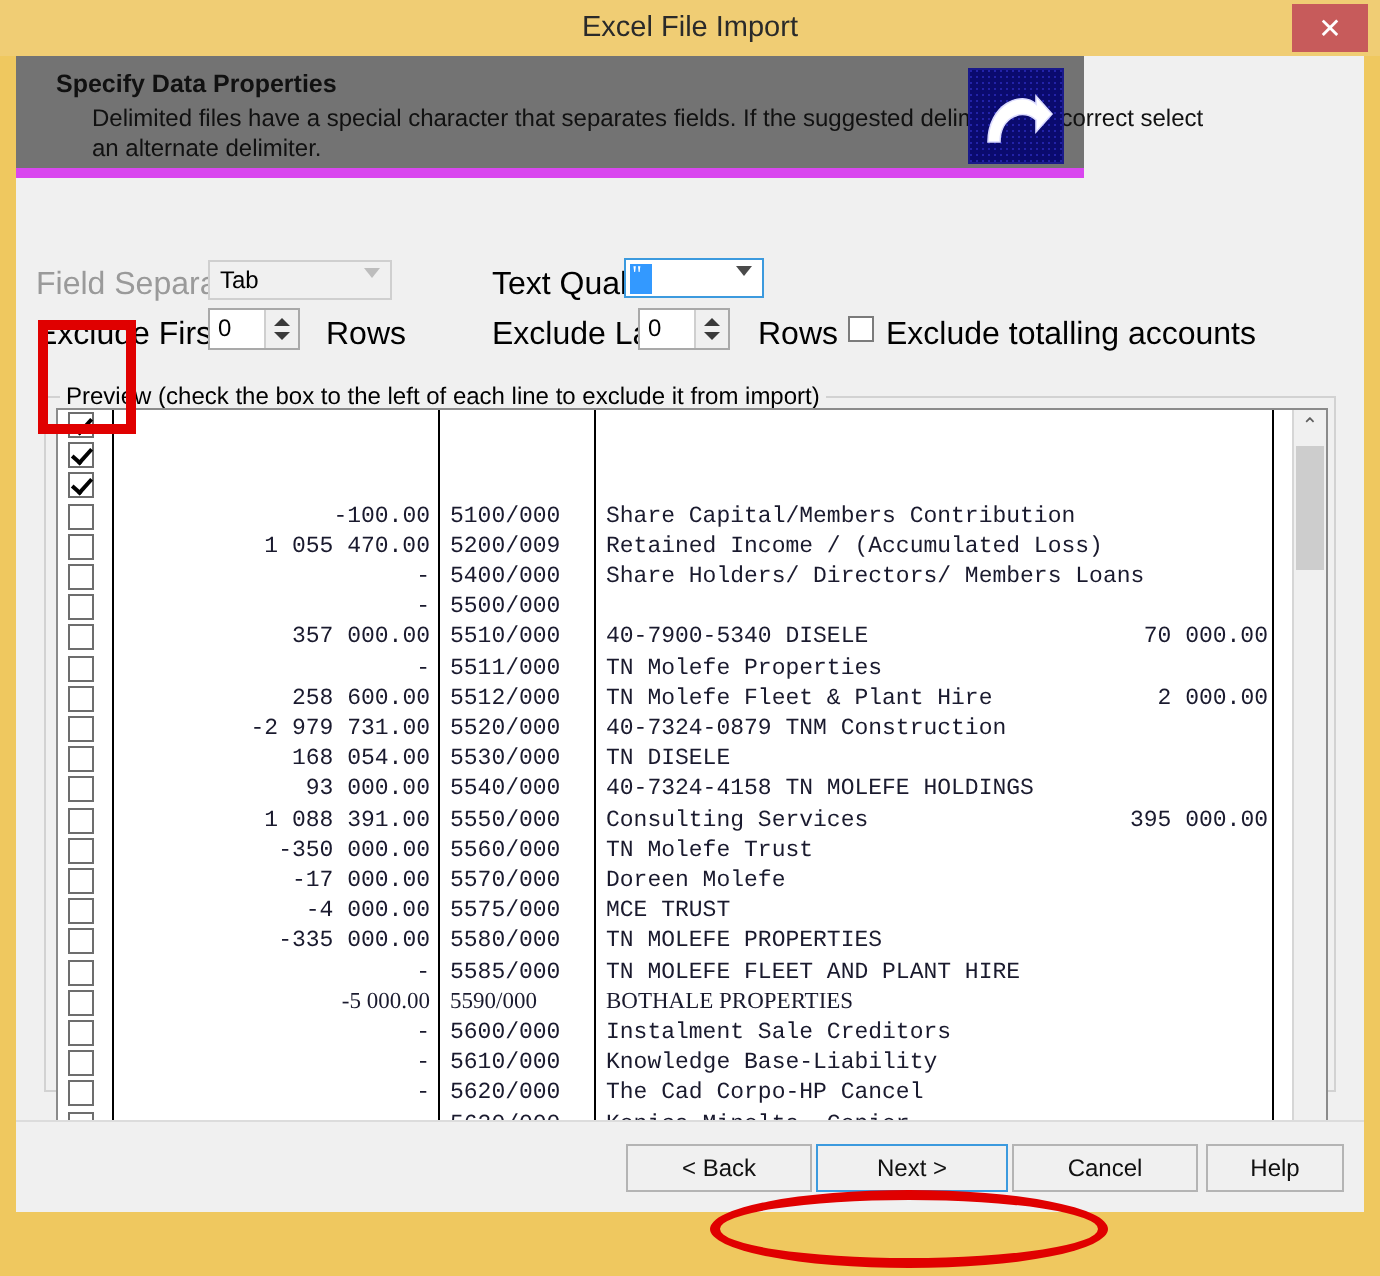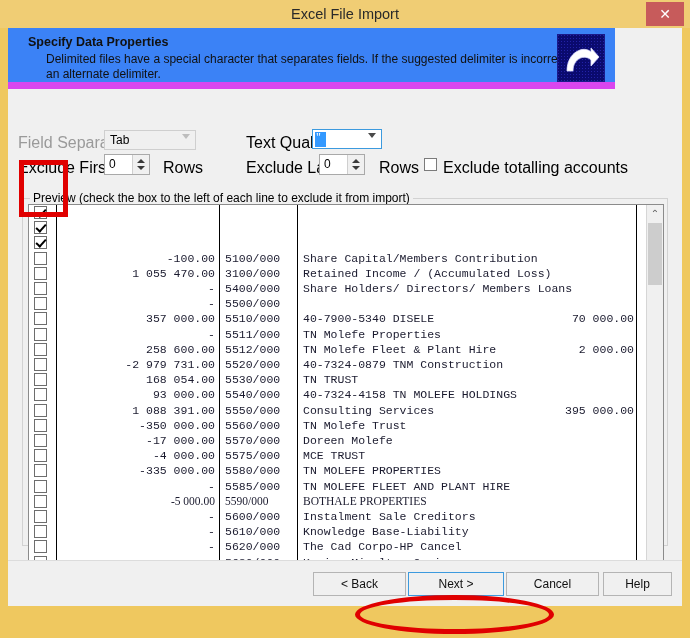--- a/index.html
+++ b/index.html
@@ -32,22 +32,22 @@
     font-family:"Liberation Sans", sans-serif;
   }
   
   .client{
     position:absolute;left:8px;top:28px;width:674px;height:578px;
     background:#f0f0f0;
     box-sizing:border-box;
   }
   
   .hdr{
-    position:absolute;left:0;top:0;width:607px;height:61px;
-    background:#3b82f6;border-bottom:7px solid #d946ef;
+    position:absolute;left:0;top:0;width:534px;height:61px;
+    background:#737373;border-bottom:5px solid #d946ef;
     box-sizing:border-box;
   }
   .hdr-title{
     position:absolute;left:20px;top:7px;
     font-weight:bold;font-size:12.5px;color:#111;
   }
   .hdr-sub{
     position:absolute;left:38px;top:24px;width:570px;
     font-size:12px;color:#111;line-height:15px;
   }
@@ -236,28 +236,28 @@
 
     <div class="grp"></div>
     <div class="grp-cap"><span>Preview</span> <span>(check the box to the left of each line to exclude it from import)</span></div>
 
     <div class="grid-wrap">
       <div class="grid-inner" id="grid-rows">
           <div class="row" style="top: 0px;"><div class="cellchk on"></div><div class="c-amt"></div><div class="c-code"></div><div class="c-desc"></div><div class="c-amt2"></div><div class="c-amt3"></div></div>
           <div class="row" style="top: 15.2px;"><div class="cellchk on"></div><div class="c-amt"></div><div class="c-code"></div><div class="c-desc"></div><div class="c-amt2"></div><div class="c-amt3"></div></div>
           <div class="row" style="top: 30.4px;"><div class="cellchk on"></div><div class="c-amt"></div><div class="c-code"></div><div class="c-desc"></div><div class="c-amt2"></div><div class="c-amt3"></div></div>
           <div class="row" style="top: 45.6px;"><div class="cellchk"></div><div class="c-amt">-100.00</div><div class="c-code">5100/000</div><div class="c-desc">Share Capital/Members Contribution</div><div class="c-amt2"></div><div class="c-amt3"></div></div>
-          <div class="row" style="top: 60.8px;"><div class="cellchk"></div><div class="c-amt">1 055 470.00</div><div class="c-code">3100/000</div><div class="c-desc">Retained Income / (Accumulated Loss)</div><div class="c-amt2"></div><div class="c-amt3"></div></div>
+          <div class="row" style="top: 60.8px;"><div class="cellchk"></div><div class="c-amt">1 055 470.00</div><div class="c-code">5200/009</div><div class="c-desc">Retained Income / (Accumulated Loss)</div><div class="c-amt2"></div><div class="c-amt3"></div></div>
           <div class="row" style="top: 76px;"><div class="cellchk"></div><div class="c-amt">-</div><div class="c-code">5400/000</div><div class="c-desc">Share Holders/ Directors/ Members Loans</div><div class="c-amt2"></div><div class="c-amt3"></div></div>
           <div class="row" style="top: 91.2px;"><div class="cellchk"></div><div class="c-amt">-</div><div class="c-code">5500/000</div><div class="c-amt2"></div><div class="c-amt3"></div></div>
           <div class="row" style="top: 106.4px;"><div class="cellchk"></div><div class="c-amt">357 000.00</div><div class="c-code">5510/000</div><div class="c-desc">40-7900-5340 DISELE</div><div class="c-amt2">70 000.00</div><div class="c-amt3"></div></div>
           <div class="row" style="top: 121.6px;"><div class="cellchk"></div><div class="c-amt">-</div><div class="c-code">5511/000</div><div class="c-desc">TN Molefe Properties</div><div class="c-amt2"></div><div class="c-amt3"></div></div>
           <div class="row" style="top: 136.8px;"><div class="cellchk"></div><div class="c-amt">258 600.00</div><div class="c-code">5512/000</div><div class="c-desc">TN Molefe Fleet &amp; Plant Hire</div><div class="c-amt2">2 000.00</div><div class="c-amt3"></div></div>
           <div class="row" style="top: 152px;"><div class="cellchk"></div><div class="c-amt">-2 979 731.00</div><div class="c-code">5520/000</div><div class="c-desc">40-7324-0879 TNM Construction</div><div class="c-amt2"></div><div class="c-amt3">56</div></div>
-          <div class="row" style="top: 167.2px;"><div class="cellchk"></div><div class="c-amt">168 054.00</div><div class="c-code">5530/000</div><div class="c-desc">TN TRUST</div><div class="c-amt2"></div><div class="c-amt3">4</div></div>
+          <div class="row" style="top: 167.2px;"><div class="cellchk"></div><div class="c-amt">168 054.00</div><div class="c-code">5530/000</div><div class="c-desc">TN DISELE</div><div class="c-amt2"></div><div class="c-amt3">4</div></div>
           <div class="row" style="top: 182.4px;"><div class="cellchk"></div><div class="c-amt">93 000.00</div><div class="c-code">5540/000</div><div class="c-desc">40-7324-4158 TN MOLEFE HOLDINGS</div><div class="c-amt2"></div><div class="c-amt3"></div></div>
           <div class="row" style="top: 197.6px;"><div class="cellchk"></div><div class="c-amt">1 088 391.00</div><div class="c-code">5550/000</div><div class="c-desc">Consulting Services</div><div class="c-amt2">395 000.00</div><div class="c-amt3"></div></div>
           <div class="row" style="top: 212.8px;"><div class="cellchk"></div><div class="c-amt">-350 000.00</div><div class="c-code">5560/000</div><div class="c-desc">TN Molefe Trust</div><div class="c-amt2"></div><div class="c-amt3"></div></div>
           <div class="row" style="top: 228px;"><div class="cellchk"></div><div class="c-amt">-17 000.00</div><div class="c-code">5570/000</div><div class="c-desc">Doreen Molefe</div><div class="c-amt2"></div><div class="c-amt3"></div></div>
           <div class="row" style="top: 243.2px;"><div class="cellchk"></div><div class="c-amt">-4 000.00</div><div class="c-code">5575/000</div><div class="c-desc">MCE TRUST</div><div class="c-amt2"></div><div class="c-amt3"></div></div>
           <div class="row" style="top: 258.4px;"><div class="cellchk"></div><div class="c-amt">-335 000.00</div><div class="c-code">5580/000</div><div class="c-desc">TN MOLEFE PROPERTIES</div><div class="c-amt2"></div><div class="c-amt3"></div></div>
           <div class="row" style="top: 273.6px;"><div class="cellchk"></div><div class="c-amt">-</div><div class="c-code">5585/000</div><div class="c-desc">TN MOLEFE FLEET AND PLANT HIRE</div><div class="c-amt2"></div><div class="c-amt3"></div></div>
           <div class="row" style="top: 288.8px; font-family: Liberation Serif, serif;"><div class="cellchk"></div><div class="c-amt">-5 000.00</div><div class="c-code">5590/000</div><div class="c-desc">BOTHALE PROPERTIES</div><div class="c-amt2"></div><div class="c-amt3"></div></div>
           <div class="row" style="top: 304px;"><div class="cellchk"></div><div class="c-amt">-</div><div class="c-code">5600/000</div><div class="c-desc">Instalment Sale Creditors</div><div class="c-amt2"></div><div class="c-amt3"></div></div>
           <div class="row" style="top: 319.2px;"><div class="cellchk"></div><div class="c-amt">-</div><div class="c-code">5610/000</div><div class="c-desc">Knowledge Base-Liability</div><div class="c-amt2"></div><div class="c-amt3">13</div></div>

